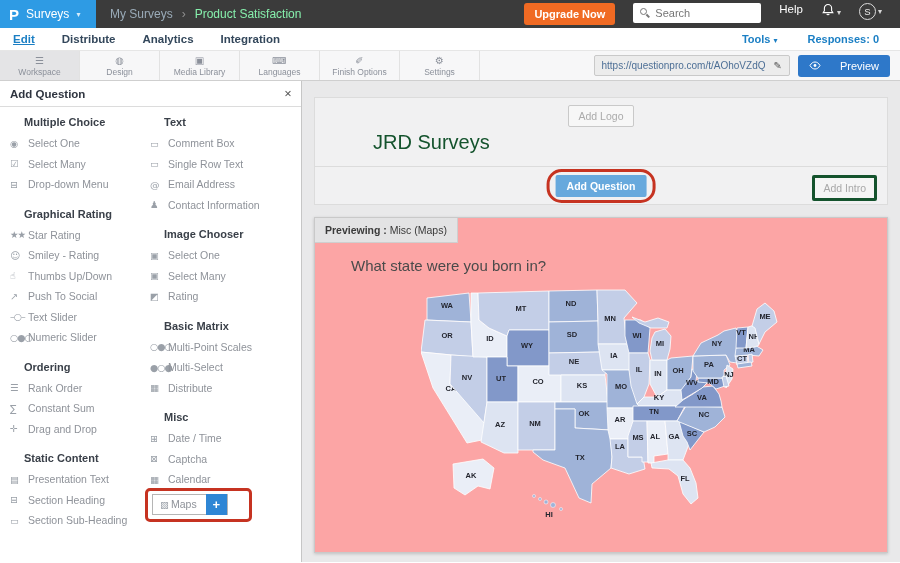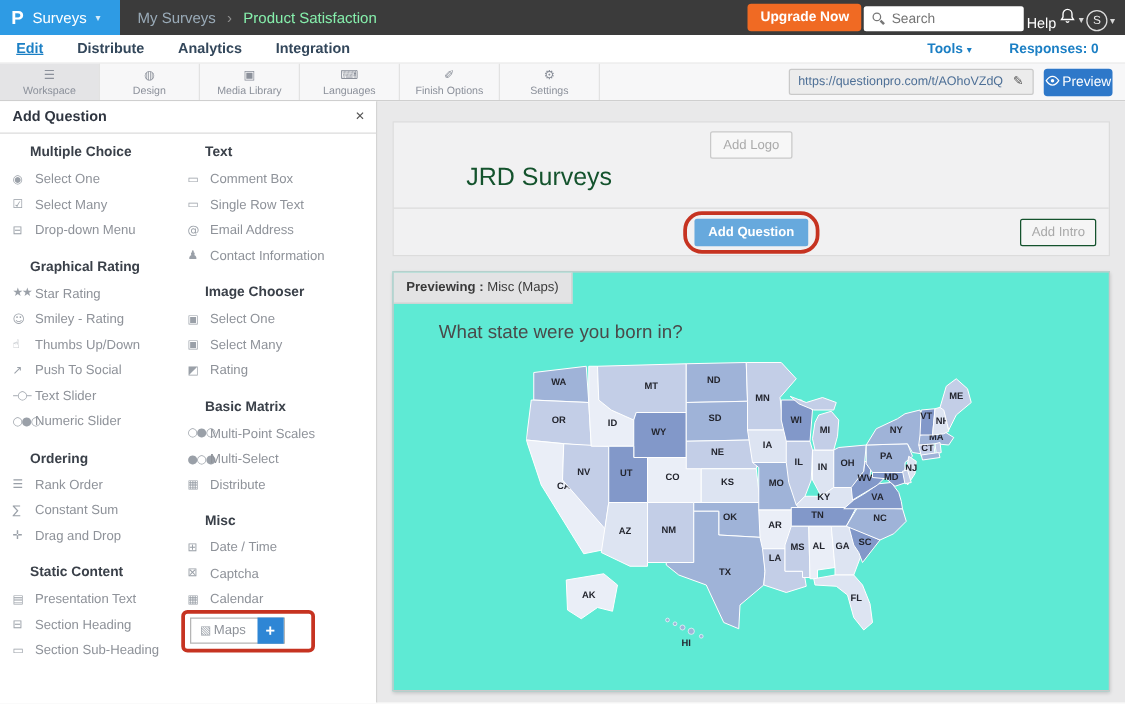--- a/index.html
+++ b/index.html
@@ -10,21 +10,21 @@
   
   .topbar{height:28px;background:#3b3b3b;display:flex;align-items:center;color:#fff}
   .brand{width:96px;height:28px;background:#2e9be4;display:flex;align-items:center;gap:7px;padding:0 9px}
   .logo{font-weight:bold;font-size:15px;line-height:1}
   .brand-label{font-size:12px}
   .caret{font-size:8px;color:rgba(255,255,255,.8);font-family:"DejaVu Sans",sans-serif}
   .crumbs{display:flex;align-items:center;gap:9px;margin-left:14px;font-size:12px}
   .crumb-root{color:#9aabb8}
   .crumb-sep{color:#8f8f8f}
   .crumb-current{color:#86efac}
-  .top-right{margin-left:auto;display:flex;align-items:flex-end;gap:2px;padding-right:8px}
+  .top-right{margin-left:auto;display:flex;align-items:flex-start;gap:18px;padding-right:18px}
   .upgrade{background:#f06a23;color:#fff;font-size:11px;font-weight:bold;border:none;border-radius:3px;padding:5px 10px;cursor:pointer}
   .search{position:relative}
   .search input{width:128px;height:20px;border:none;border-radius:2px;font-size:11px;padding:0 6px 0 22px;background:#fff;color:#333;outline:none}
   .mag{position:absolute;left:7px;top:5px;width:7px;height:7px;border:1.5px solid #777;border-radius:50%}
   .mag::after{content:"";position:absolute;left:5px;top:6px;width:4px;height:1.5px;background:#777;transform:rotate(45deg)}
   .help{font-size:11.5px}
   .iconbtn{display:flex;align-items:center;gap:2px}
   .avatar{width:17px;height:17px;border:1.5px solid #ddd;border-radius:50%;display:flex;align-items:center;justify-content:center;font-size:9.5px;color:#eee}
 
   
@@ -37,21 +37,21 @@
   
   .toolbar{height:30px;background:#f7f7f8;border-bottom:1px solid #cfcfcf;display:flex;align-items:stretch}
   .tool-tab{width:80px;display:flex;flex-direction:column;align-items:center;justify-content:center;border-right:1px solid #e2e2e2;color:#8b909a;cursor:pointer}
   .tool-tab .tglyph{font-size:10px;line-height:11px;font-family:"DejaVu Sans",sans-serif}
   .tool-tab .tlabel{font-size:8.5px;margin-top:1px}
   .tool-tab.active{background:#e4e4e6}
   .tool-right{margin-left:auto;display:flex;align-items:center;gap:8px;padding-right:10px}
   .urlbox{display:flex;align-items:center;background:#ececec;border:1px solid #c9c9c9;border-radius:2px;height:21px;padding:0 7px;gap:8px}
   .urltext{font-size:10px;color:#4d6f96;white-space:nowrap}
   .pencil{font-size:10px;color:#555;font-family:"DejaVu Sans",sans-serif;cursor:pointer}
-  .preview-btn{display:flex;align-items:center;gap:2px;background:#2e78c9;color:#fff;border:none;border-radius:3px;height:22px;padding:0 1px;font-size:11px;cursor:pointer}
+  .preview-btn{display:flex;align-items:center;gap:19px;background:#2e78c9;color:#fff;border:none;border-radius:3px;height:22px;padding:0 11px;font-size:11px;cursor:pointer}
 
   
   .content{display:flex;height:481px}
 
   
   .panel{width:302px;background:#fff;border-right:1px solid #c6c6c6;display:flex;flex-direction:column}
   .panel-head{height:26px;border-bottom:1px solid #dcdcdc;display:flex;align-items:stretch}
   .panel-title{font-size:11.5px;font-weight:bold;color:#2f3540;padding-left:10px;flex:1;display:flex;align-items:center}
   .ptab{font-size:9.5px;font-weight:bold;color:#4a5665;padding:0 11px;display:flex;align-items:center;cursor:pointer}
   .ptab.active{color:#1f8fe8;border-bottom:2px solid #1f8fe8}
@@ -75,22 +75,22 @@
   
   .canvas{flex:1;background:#e9e9ea;padding:16px 12px 0;overflow:hidden}
   .card1{background:#f1f1f2;border:1px solid #dcdcdc}
   .card1-top{padding-top:7px;text-align:center}
   .addlogo{display:inline-block;border:1px solid #c9c9c9;background:#f7f7f7;color:#ababab;font-size:10.5px;padding:4px 10px;border-radius:2px;cursor:pointer}
   .survey-title{font-size:20px;color:#14532d;margin:4px 0 12px 58px;text-align:left;font-weight:normal}
   .card1-foot{border-top:1px solid #dcdcdc;position:relative;height:38px}
   .aq-wrap{position:absolute;left:50%;top:8px;transform:translateX(-50%)}
   .addq{background:#67a9dd;color:#fff;font-size:10.5px;font-weight:bold;border:none;border-radius:2px;padding:5px 11px;cursor:pointer;white-space:nowrap}
   .aq-ring{left:-9px;top:-6px;right:-9px;bottom:-6px;border-radius:15px}
-  .addintro{position:absolute;right:10px;top:8px;border:1px solid #14532d;background:#f5f5f5;color:#a9a9a9;font-size:10.5px;padding:4px 8px;border-radius:2px;cursor:pointer}
-  .pcard{margin-top:12px;background:#5eead4;border:1px solid #c9c9c9;box-shadow:0 1px 3px rgba(0,0,0,.18);height:336px}
+  .addintro{position:absolute;right:10px;top:8px;border:3px solid #14532d;background:#f5f5f5;color:#a9a9a9;font-size:10.5px;padding:4px 8px;border-radius:2px;cursor:pointer}
+  .pcard{margin-top:12px;background:#fca5a5;border:1px solid #c9c9c9;box-shadow:0 1px 3px rgba(0,0,0,.18);height:336px}
   .ptab2{display:inline-block;background:#e3e3e4;border-right:1px solid #cfcfcf;border-bottom:1px solid #cfcfcf;padding:6px 10px;font-size:10.5px;color:#3a3a3a}
   .question{margin:14px 0 0 36px;font-size:15px;color:#4a4a4a;font-weight:normal}
   .mapwrap{text-align:center;margin-top:2px}
   .slabel{font-size:7.5px;font-weight:bold;fill:#23252e;font-family:"Liberation Sans",sans-serif;text-anchor:middle}
   .nextcard{margin-top:9px;height:30px;background:#ededee;border:1px solid #d6d6d6}
 </style>
 </head>
 <body>
 
 <header class="topbar">

